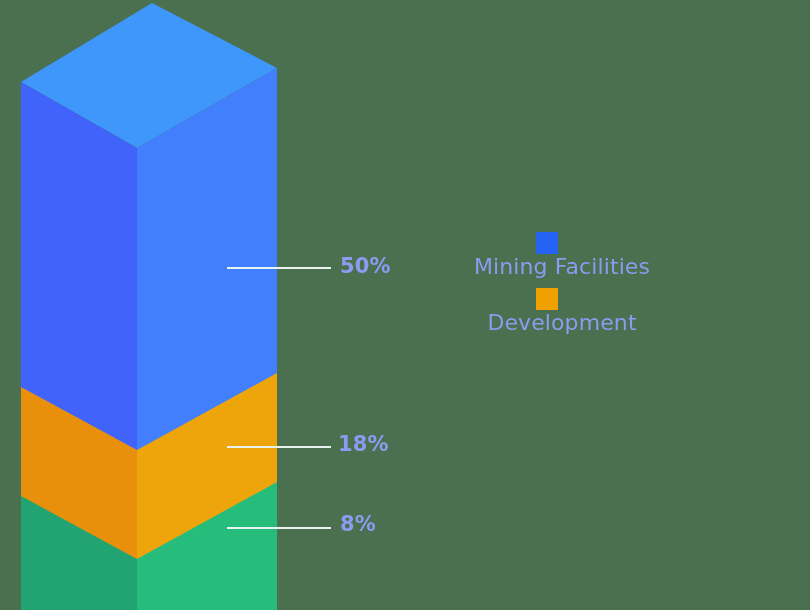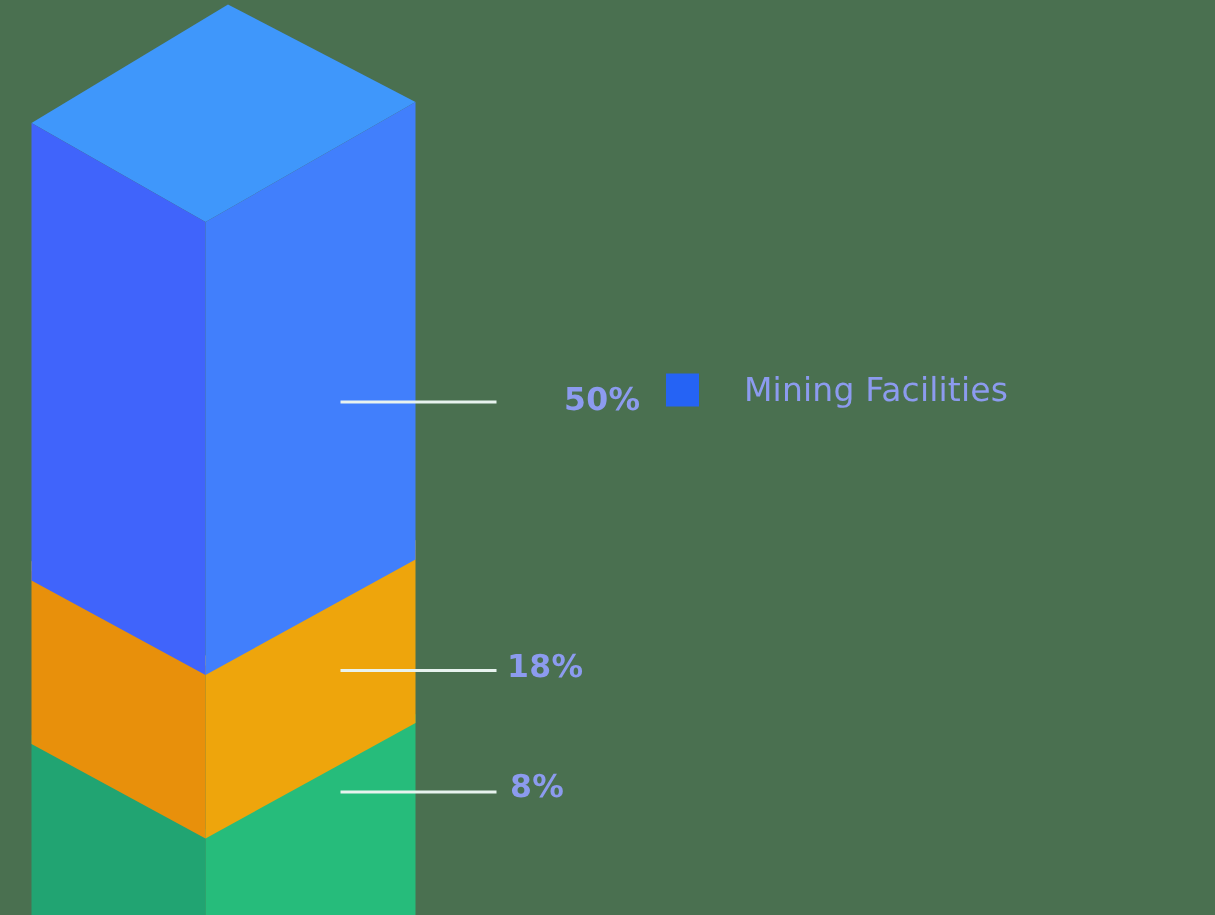--- a/index.html
+++ b/index.html
@@ -27,33 +27,34 @@
     height: 610px;
   }
   .value-label {
     position: absolute;
     color: #8c9bef;
     font-size: 21px;
     font-weight: 700;
     letter-spacing: 0.2px;
     white-space: nowrap;
   }
-  #label-50 { left: 340px; top: 254px; margin-left: 36px; }
+  #label-50 { left: 340px; top: 254px; }
   #label-15 { left: 338px; top: 432px; }
   #label-8  { left: 340px; top: 512px; }
 
   .legend {
     position: absolute;
     left: 444px;
     top: 232px;
   }
   .legend-row {
     display: flex;
     align-items: center;
     height: 56px;
+    flex-direction: column;
   }
   .legend-swatch {
     width: 22px;
     height: 22px;
     flex: 0 0 22px;
   }
   .legend-label {
     margin-left: 30px;
     color: #8c9bef;
     font-size: 22px;
@@ -105,16 +106,20 @@
   <div class="value-label" id="label-15">18%</div>
   <div class="value-label" id="label-8">8%</div>
 
   <div class="legend">
 
     <div class="legend-row">
       <span class="legend-swatch" style="background:#2563f5"></span>
       <span class="legend-label">Mining Facilities</span>
     </div>
 
+    <div class="legend-row">
+      <span class="legend-swatch" style="background:#f0a000"></span>
+      <span class="legend-label">Development</span>
+    </div>
 
 
   </div>
 </div>
 
 </body></html>

